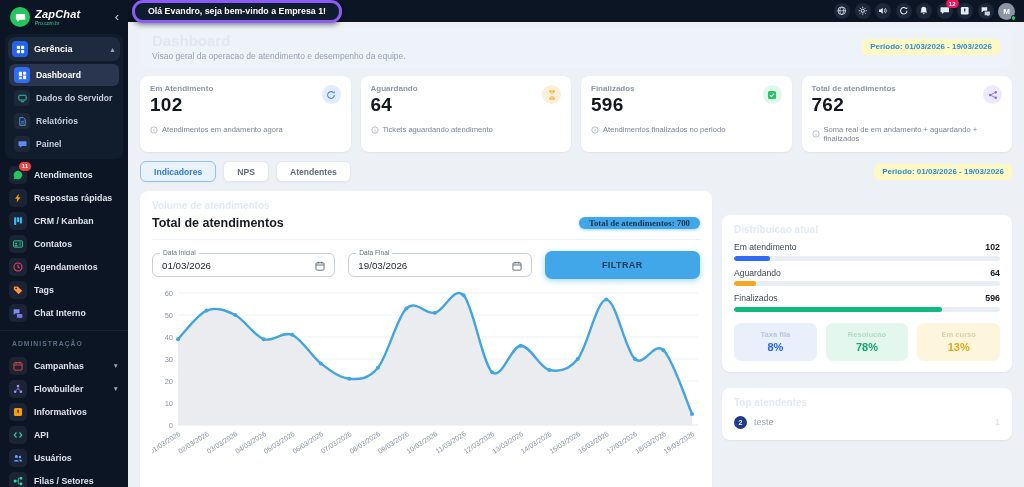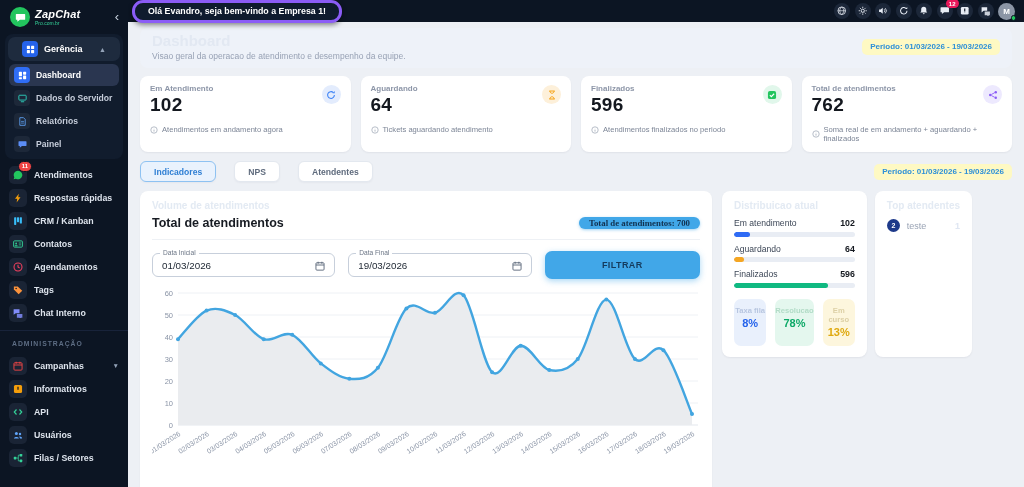--- a/index.html
+++ b/index.html
@@ -17,21 +17,21 @@
   .logo-mark { width:20px; height:20px; border-radius:50%; background:#22c55e;
     display:flex; align-items:center; justify-content:center; color:#fff; flex:0 0 auto; }
   .logo-mark svg { width:11px; height:11px; }
   .brand { display:flex; flex-direction:column; line-height:1; }
   .brand-name { color:#fff; font-weight:bold; font-size:11px; font-style:italic; letter-spacing:.2px; }
   .brand-tag { color:#34d399; font-size:5px; margin-top:1px; }
   .collapse { margin-left:auto; color:#cbd5e1; font-size:13px; line-height:10px; cursor:pointer; }
 
   .menu-block { margin:1px 5px 0; background:#111c2d; border-radius:8px; padding:3px; }
   .menu-group { background:#1e2b3e; border-radius:7px; display:flex; align-items:center;
-    gap:6px; padding:4px 14px; }
+    gap:6px; padding:4px 4px; }
   .tile { width:16px; height:16px; border-radius:4px; background:#1b2435;
     display:flex; align-items:center; justify-content:center; flex:0 0 auto; }
   .tile svg { width:9px; height:9px; }
   .menu-group .tile { background:#2563eb; color:#fff; }
   .menu-group-label { color:#fff; font-size:9px; font-weight:bold; }
   .chev { margin-left:auto; color:#94a3b8; font-size:7px; }
 
   .submenu { display:flex; flex-direction:column; gap:1px; padding:3px 1px 1px; }
   .subitem { display:flex; align-items:center; gap:6px; padding:3px 5px; border-radius:6px; cursor:pointer; }
   .subitem .tile { background:#1d2839; }
@@ -111,21 +111,21 @@
   .date-label { position:absolute; top:-5px; left:7px; background:#fff; padding:0 3px;
     font-size:6.6px; color:#6c7686; }
   .date-value { font-size:9.8px; color:#1b2430; }
   .cal-btn { margin-left:auto; color:#5f6b7d; cursor:pointer; }
   .cal-btn svg { width:10px; height:10px; }
   .filter-btn { flex:1; background:#41a7e8; border:none; border-radius:7px; color:#143a5c;
     font-weight:bold; font-size:9px; letter-spacing:.4px; padding:9px 0; cursor:pointer;
     box-shadow:0 2px 6px rgba(65,167,232,.45); font-family:inherit; }
   .chart-wrap { margin-top:6px; }
 
-  .right-col { width:290px; flex:0 0 auto; display:flex; flex-direction:row; gap:8px; }
+  .right-col { width:290px; flex:0 0 auto; display:flex; flex-direction:column; gap:16px;margin-top:24px; }
   .panel { background:#fff; border-radius:8px; padding:9px 12px 11px; box-shadow:0 1px 2px rgba(16,24,40,.06); }
   .faint-title { color:#e3eaf3; font-size:10px; font-weight:bold; }
   .dist-row { margin-top:7px; }
   .dist-line { display:flex; justify-content:space-between; align-items:baseline; }
   .dist-label { font-size:8.6px; color:#3d4757; }
   .dist-value { font-size:8.8px; color:#14181f; font-weight:bold; }
   .track { height:5px; background:#e9edf4; border-radius:3px; margin-top:3.5px; overflow:hidden; }
   .fill { height:100%; border-radius:3px; }
   .minis { display:flex; gap:9px; margin-top:11px; }
   .mini { flex:1; border-radius:7px; text-align:center; padding:7px 0 8px; }
@@ -282,20 +282,32 @@
           <span class="tile" style="color:#ef4444">
             <svg viewBox="0 0 16 16" fill="currentColor">
               <rect x="1.5" y="2.8" width="13" height="11.8" rx="1.5" fill="none" stroke="currentColor" stroke-width="1.5"></rect>
               <path d="M1.5 6.4h13M5 1.2v3.2M11 1.2v3.2" stroke="currentColor" stroke-width="1.5"></path>
             </svg>
           </span>
     <span class="item-label">Campanhas</span>
           <span class="chev" style="margin-left:auto">▼</span>
         </div>
         <div class="item">
+          <span class="tile" style="color:#a78bfa">
+            <svg viewBox="0 0 16 16" fill="currentColor">
+              <circle cx="8" cy="3.2" r="2.1"></circle>
+              <circle cx="3.4" cy="12.4" r="2.1"></circle>
+              <circle cx="12.6" cy="12.4" r="2.1"></circle>
+              <path d="M8 5.3v2.2M8 7.5l-4 3.2M8 7.5l4 3.2" fill="none" stroke="currentColor" stroke-width="1.3"></path>
+            </svg>
+          </span>
+    <span class="item-label">Flowbuilder</span>
+          <span class="chev" style="margin-left:auto">▼</span>
+        </div>
+        <div class="item">
           <span class="tile" style="color:#f59e0b">
             <svg viewBox="0 0 16 16" fill="currentColor">
               <rect x="1.5" y="1.5" width="13" height="13" rx="2.4"></rect>
               <path d="M8 4.4v4.8M8 11.4v.2" stroke="#0c1523" stroke-width="1.9" fill="none"></path>
             </svg>
           </span>
     <span class="item-label">Informativos</span>
         </div>
         <div class="item">
           <span class="tile" style="color:#34d399">
@@ -461,21 +473,21 @@
               <circle cx="12.4" cy="3.6" r="2"></circle>
               <circle cx="3.6" cy="8" r="2"></circle>
               <circle cx="12.4" cy="12.4" r="2"></circle>
               <path d="M5.4 7.1l5.2-2.7M5.4 8.9l5.2 2.7" fill="none" stroke="currentColor" stroke-width="1.4"></path>
             </svg>
           </span>
         </div>
       </div>
 
     <div class="tabs-row">
-      <span id="tabs" style="display:flex;gap:18px">
+      <span id="tabs" style="display:flex;gap:7px">
           <span class="tab active">Indicadores</span>
           <span class="tab">NPS</span>
           <span class="tab">Atendentes</span>
         </span>
       <span class="period-chip" style="margin-left:auto">Periodo: 01/03/2026 - 19/03/2026</span>
     </div>
 
     <div class="main">
       <div class="left-col">
         <div class="chart-card">

